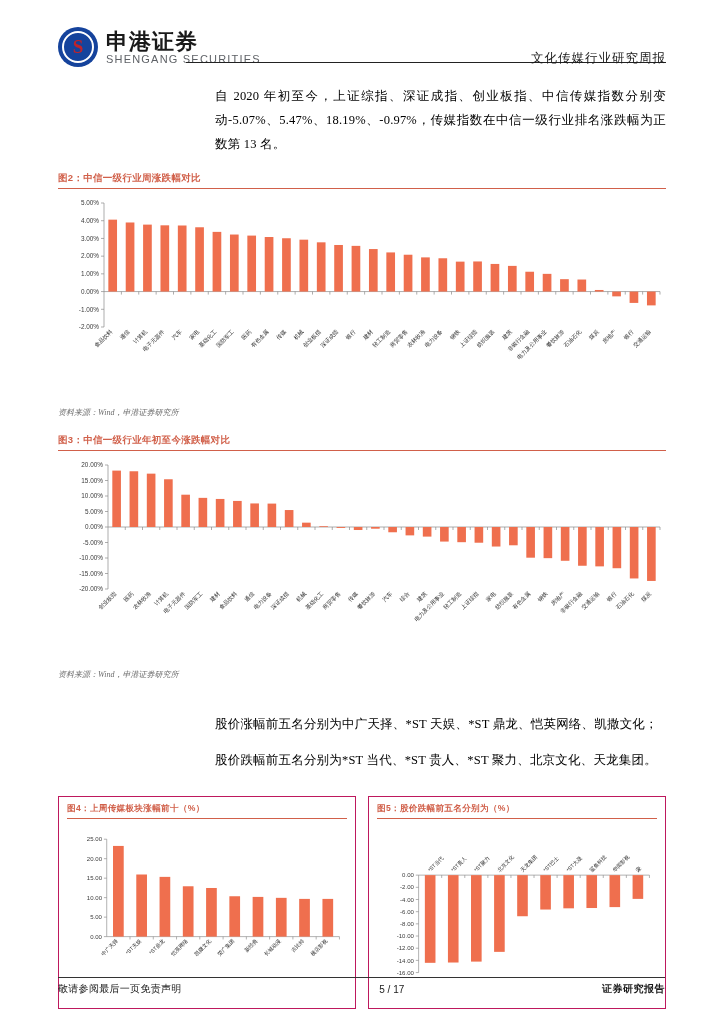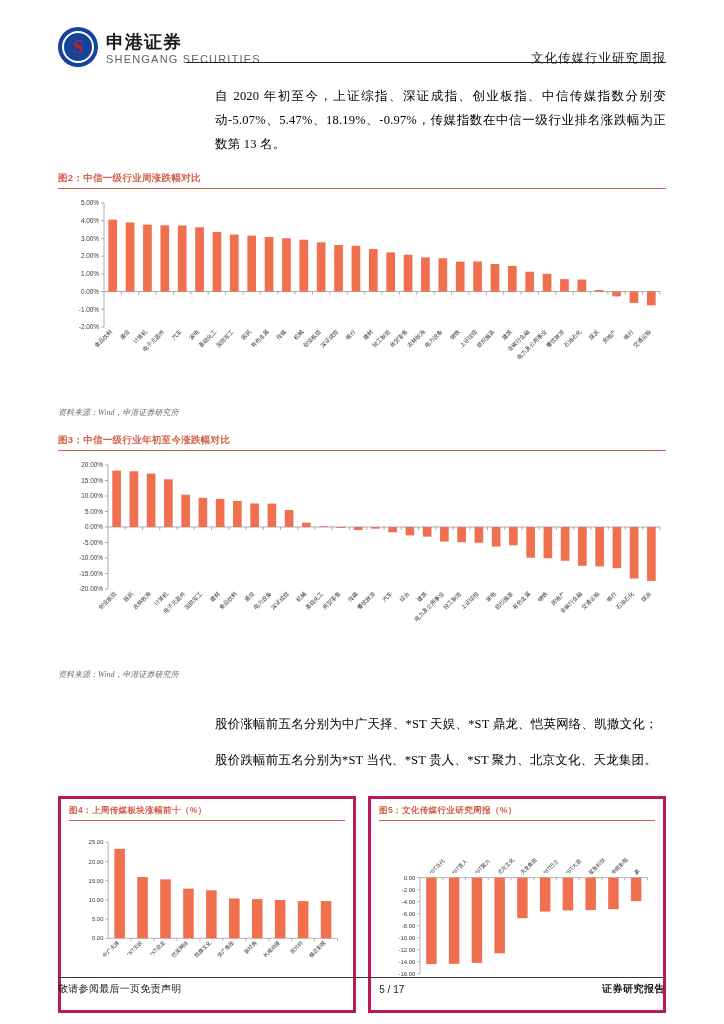--- a/index.html
+++ b/index.html
@@ -28,21 +28,21 @@
   }
   .logo-s {
     position:relative; z-index:2; color:#c0232a;
     font-family:"Liberation Serif", serif; font-weight:bold;
     font-size:19px; line-height:19px; letter-spacing:0;
     transform: translateY(-1px);
   }
   .logo-text { display:flex; flex-direction:column; justify-content:center; }
   .logo-cn {
     font-family:"Liberation Sans", sans-serif;
-    font-weight:bold; font-size:18px; letter-spacing:1px; color:#1a1a1a; line-height:24px;
+    font-weight:bold; font-size:22px; letter-spacing:1px; color:#1a1a1a; line-height:24px;
   }
   .logo-en {
     font-family:"Liberation Sans", sans-serif;
     font-size:11px; letter-spacing:1.2px; color:#5e6166; line-height:10px;
   }
   .header-rule {
     position:absolute; left:186px; right:58px; top:62px;
     border-bottom:1px solid #222;
   }
   .header-title {
@@ -85,21 +85,21 @@
   .cat-lbl {
     font-family:"Liberation Sans", sans-serif;
     font-size:5.6px; fill:#2b2b2b;
   }
   .bar { fill:#ef6f4e; }
   .axis-line { stroke:#8a8a8a; stroke-width:0.7; }
   .tick-mark { stroke:#8a8a8a; stroke-width:0.7; }
 
   
   .panels { display:flex; gap:12px; margin: 0 58px; }
-  .panel { flex:1; border:3px solid #be185d; padding:6px 8px 8px 8px; }
+  .panel { flex:1; border:1px solid #be185d; padding:6px 8px 8px 8px; }
   .panel .fig-head { font-size:8.6px; }
 
   
   .footer {
     position:absolute; left:58px; right:59px; bottom:28px;
   }
   .footer-rule { border-bottom:1px solid #333; margin-bottom:4px; }
   .footer-row {
     display:flex; justify-content:space-between; align-items:center;
     font-size:10px; font-family:"Liberation Serif", serif; color:#1a1a1a;
@@ -444,21 +444,21 @@
               <text x="226.50000000000003" y="118" text-anchor="end" transform="rotate(-45 226.50000000000003 118)" class="cat-lbl">长城动漫</text>
               <text x="251.10000000000002" y="118" text-anchor="end" transform="rotate(-45 251.10000000000002 118)" class="cat-lbl">吉比特</text>
               <text x="275.7" y="118" text-anchor="end" transform="rotate(-45 275.7 118)" class="cat-lbl">横店影视</text>
             </svg>
           </div>
       </div>
     </div>
 
     <div class="panel">
       <div class="fig-head">
-        <span class="num">图5：</span><span>文化传媒行业研究周报（%）</span>
+        <span class="num">图5：</span><span>股价跌幅前五名分别为（%）</span>
       </div>
       <div class="fig-rule"></div>
       <div class="fig-body">
         <div class="chart" id="chart-fig5" style="height: 175px;">
             <svg viewBox="0 0 296 175" width="296" height="175">
               <line x1="44" y1="48" x2="44" y2="151" class="axis-line"></line>
               <line x1="41" y1="48" x2="44" y2="48" class="tick-mark"></line>
               <text x="39" y="50.3" text-anchor="end" class="tick-lbl">0.00</text>
               <line x1="41" y1="60.875" x2="44" y2="60.875" class="tick-mark"></line>
               <text x="39" y="63.175" text-anchor="end" class="tick-lbl">-2.00</text>

